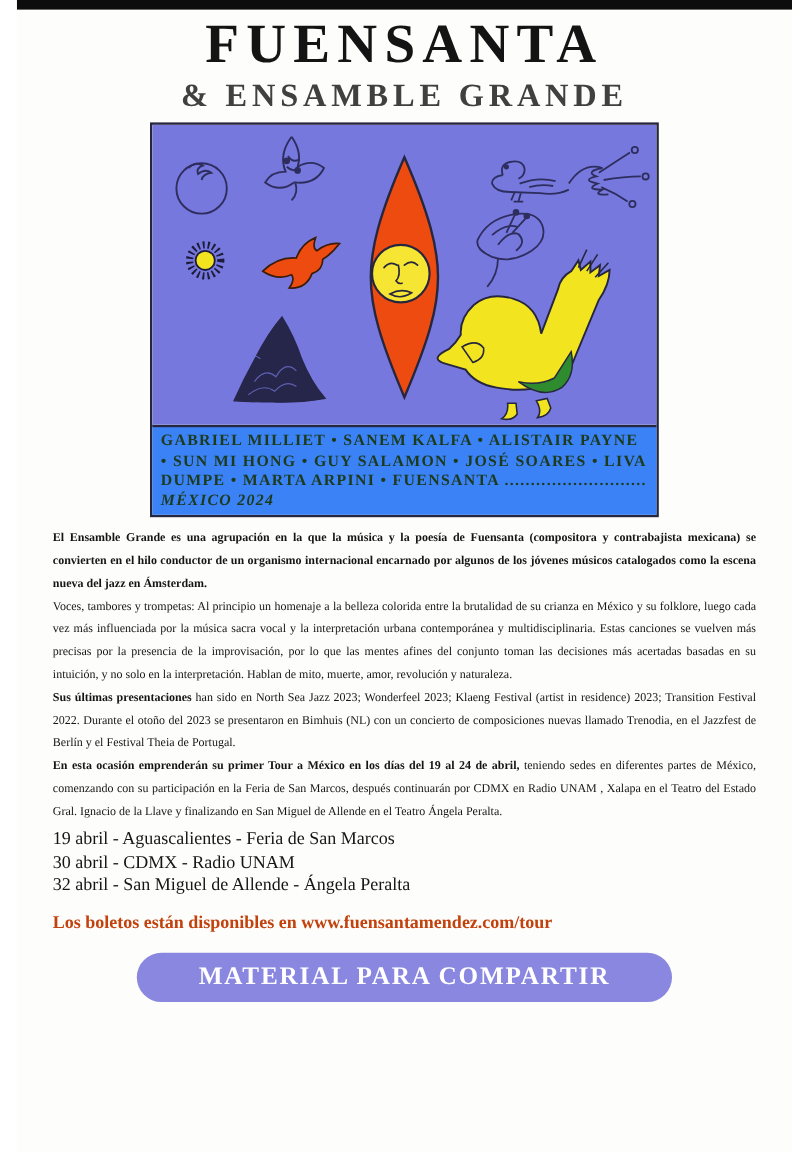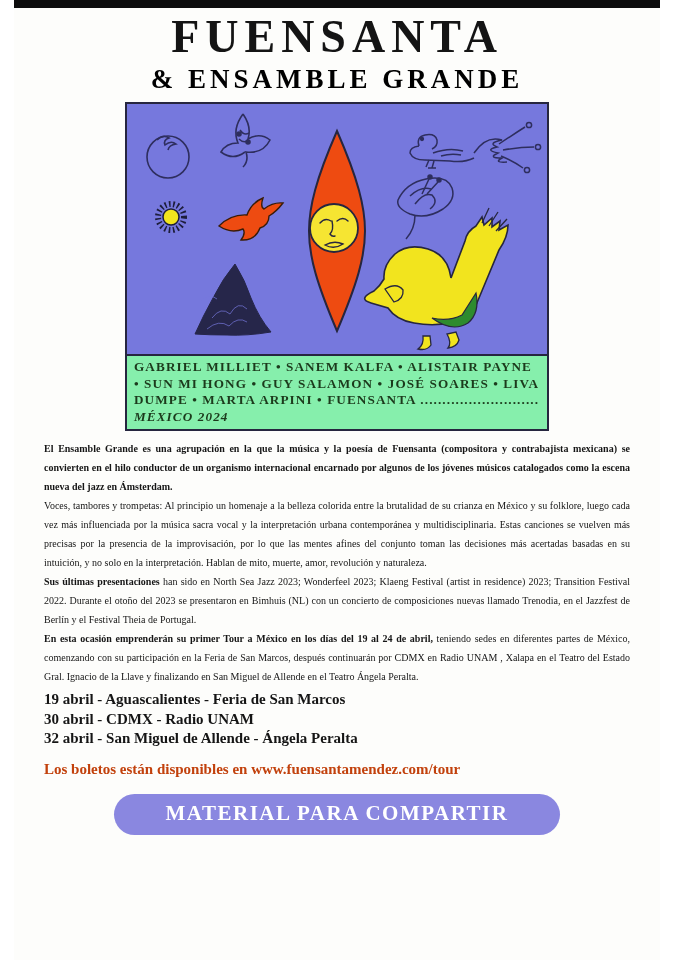--- a/index.html
+++ b/index.html
@@ -15,41 +15,41 @@
   }
   .top-bar { width:100%; height:8px; background:#0d0d0d; }
 
   .masthead { text-align:center; margin-top:4px; }
   .title {
     font-size:46px; font-weight:bold; letter-spacing:6px;
     line-height:1.1; color:#141414;
   }
   .subtitle {
     font-size:27px; font-weight:bold; letter-spacing:4px;
-    line-height:1.1; color:#000000; margin-top:2px;
+    line-height:1.1; color:#404040; margin-top:2px;
   }
 
   .poster { width:424px; margin:8px auto 0 auto; border:2px solid #26263f; }
   .poster svg { display:block; }
   .band {
-    background:#86efac;
+    background:#3b82f6;
     border-top:2px solid #26263f;
     padding:3px 7px 4px 7px;
     font-size:13.2px; font-weight:bold; letter-spacing:1.1px;
     line-height:16.5px; color:#1c3a1c;
   }
   .band .edition { font-style:italic; }
 
   .body-copy { padding:8px 30px 0 30px; text-align:justify;
     font-size:10px; line-height:19px; color:#151515; }
   .para { margin:0; }
   .bold { font-weight:bold; }
 
   .dates { padding:4px 30px 0 30px; }
-  .date-line { font-size:15px; line-height:19.5px; font-weight:bold; color:#151515; }
+  .date-line { font-size:15px; line-height:19.5px; font-weight:normal; color:#151515; }
 
   .tickets { padding:12px 34px 0 30px; font-size:15px; font-weight:bold; color:#c2410c; }
 
   .share-wrap { text-align:center; margin-top:16px; }
   .share-button {
     display:inline-block;
     background:#8a87e0;
     color:#ffffff;
     border-radius:22px;
     padding:7px 52px 9px 52px;

